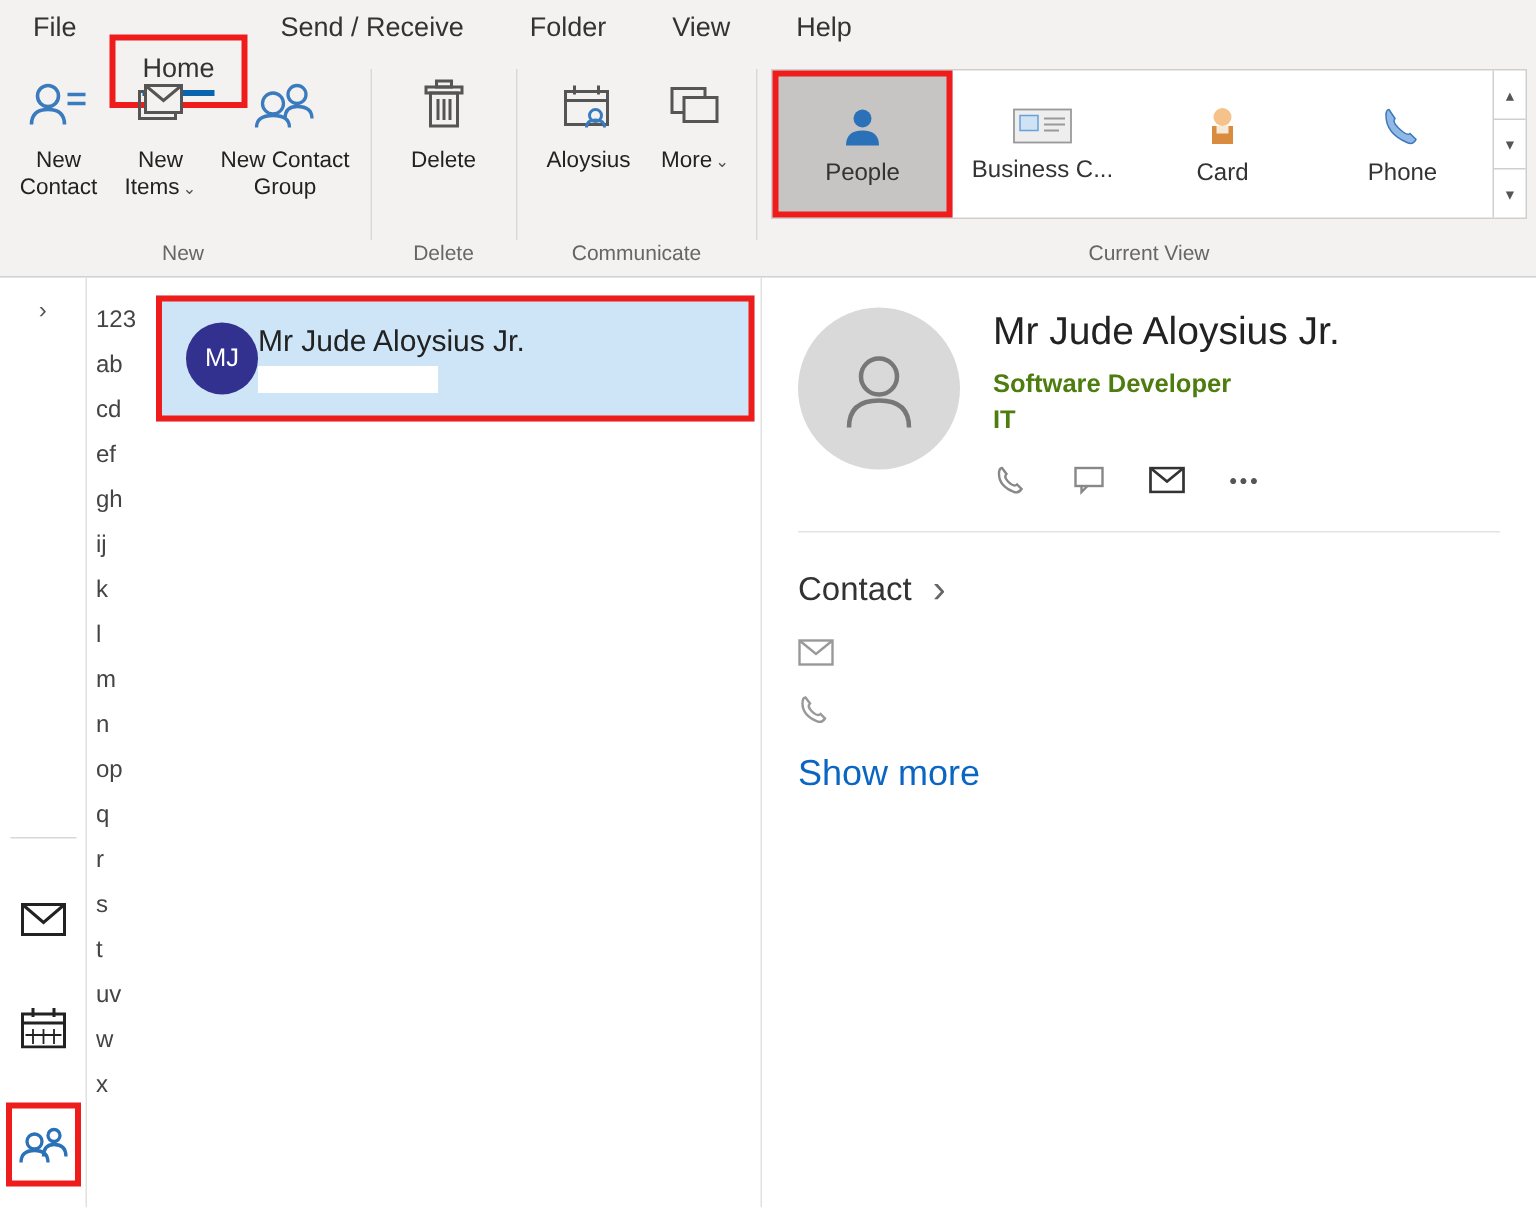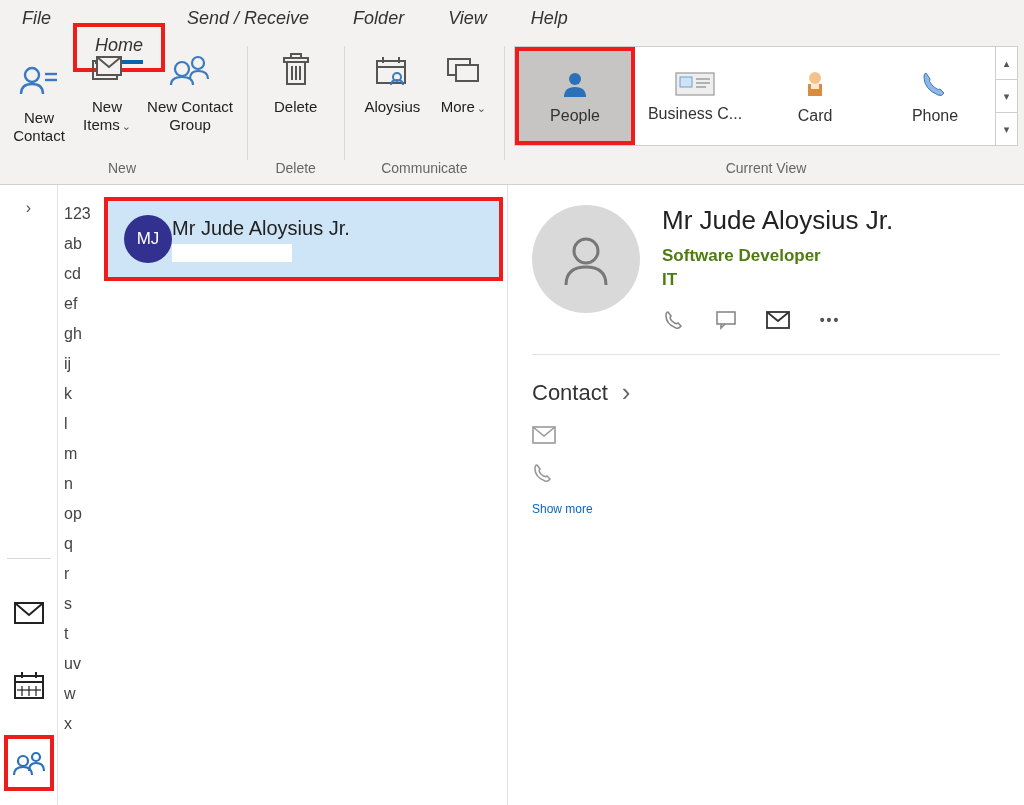--- a/index.html
+++ b/index.html
@@ -22,21 +22,20 @@
     height: 40px;
     background: #f3f2f1;
     border-bottom: 0;
     padding: 0 0 0 0;
   }
   .menubar-item {
     padding: 8px 22px 4px 22px;
     font-size: 18px;
     color: #333;
     cursor: default;
-    font-style: italic;
   }
   .menubar-item.active {
     font-weight: 400;
   }
   .menubar-item .underline {
     display: block;
     height: 4px;
     margin-top: 4px;
     background: transparent;
   }
@@ -246,21 +245,21 @@
   .detail-divider {
     height:1px;background:#e3e3e3;margin:22px 0;
   }
   .section-title {
     font-size:22px;color:#333;display:flex;align-items:center;gap:14px;
   }
   .contact-icons {
     display:flex;flex-direction:column;gap:18px;margin:18px 0 18px 0;color:#888;
   }
   .show-more {
-    color:#0a66c2; font-size:12px; cursor:pointer;
+    color:#0a66c2; font-size:24px; cursor:pointer;
   }
 
   
   .hl {
     border: 4px solid #ef1c1c;
   }
 
   svg { display:block; }
 </style>
 </head>
@@ -290,21 +289,21 @@
   <div class="menubar-item">
     <span>Help</span>
     <span class="underline"></span>
   </div>
 </div>
 
 <div class="ribbon">
 
   <div class="ribbon-group">
     <div class="buttons">
-      <div class="rbtn" style="width:66px;justify-content:center;">
+      <div class="rbtn" style="width:66px;">
         <div class="icon-wrap">
           <svg width="40" height="34" viewBox="0 0 40 34">
             <circle cx="13" cy="11" r="7" fill="none" stroke="#3a7bbf" stroke-width="2.4"></circle>
             <path d="M2 30 Q2 20 13 20 Q24 20 24 30" fill="none" stroke="#3a7bbf" stroke-width="2.4"></path>
             <line x1="26" y1="10" x2="38" y2="10" stroke="#3a7bbf" stroke-width="2.4"></line>
             <line x1="26" y1="16" x2="38" y2="16" stroke="#3a7bbf" stroke-width="2.4"></line>
           </svg>
         </div>
         <div class="label">New Contact</div>
       </div>

